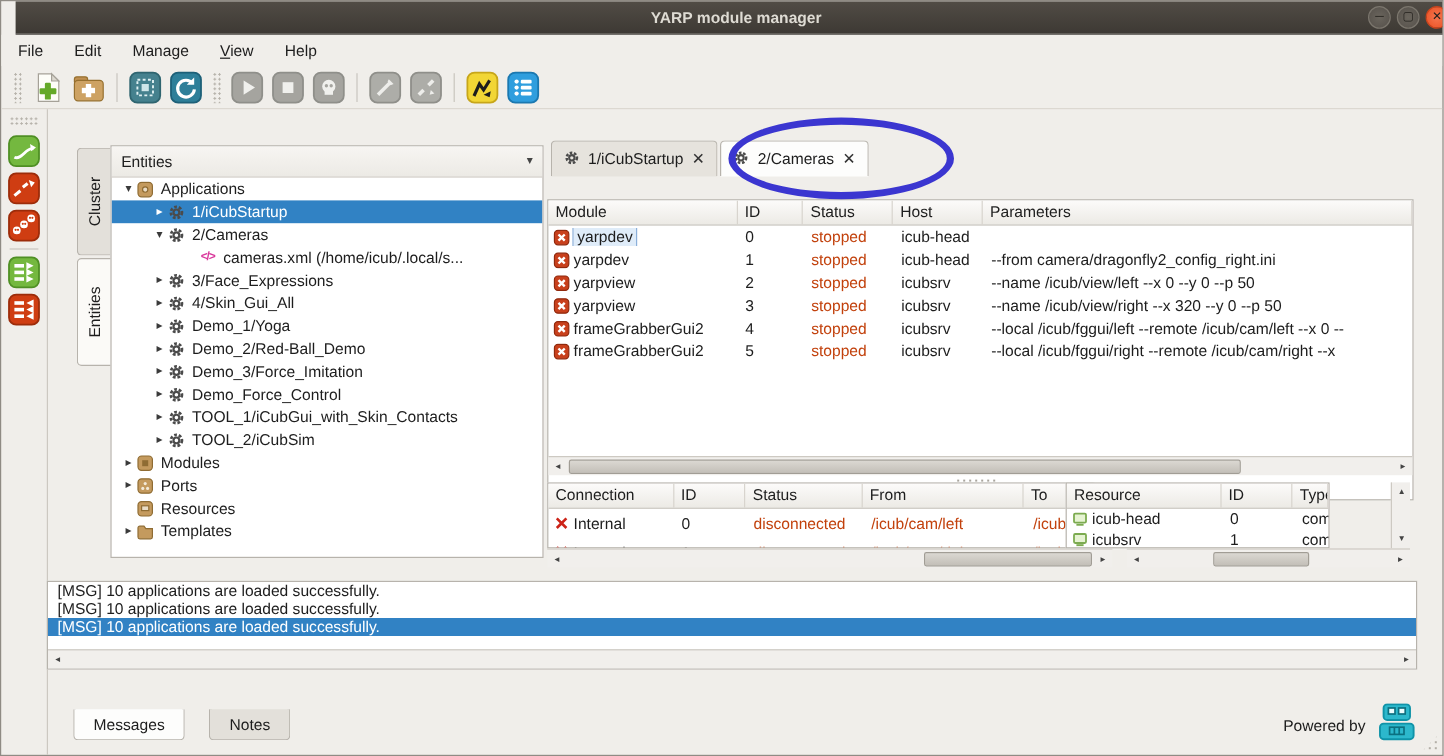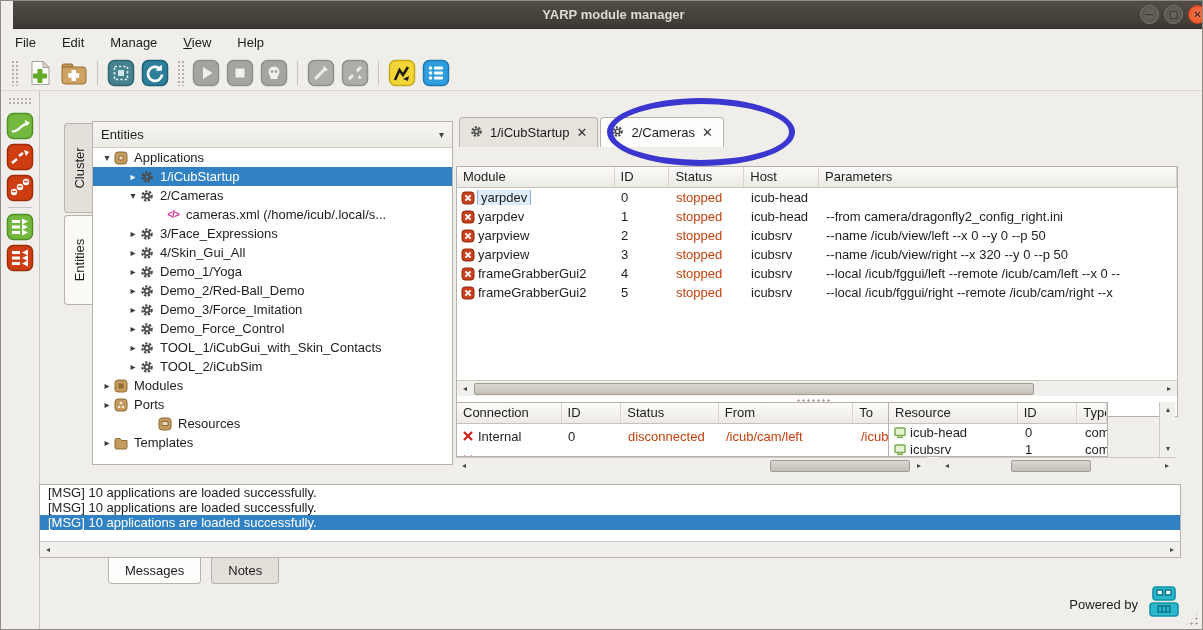--- a/index.html
+++ b/index.html
@@ -75,21 +75,21 @@
   .shandle { height:12px; margin:0 1px; background:linear-gradient(#dbd8d2,#c3bfb8); border:1px solid #a19d95; border-radius:2px; }
   .splitdots-h { position:absolute; width:34px; height:5px; background-image:radial-gradient(#a9a59d 35%,transparent 37%); background-size:5px 5px; }
   .splitdots-v { position:absolute; width:5px; height:30px; background-image:radial-gradient(#a9a59d 35%,transparent 37%); background-size:5px 5px; }
 
   
   .logpanel { position:absolute; left:38px; top:483px; width:1142px; height:74px; background:#fff; border:1px solid #b7b3ac; overflow:hidden; }
   .logline { height:15px; line-height:15px; padding-left:8px; white-space:nowrap; }
   .logline.sel { background:#3182c4; color:#fff; }
   .loghscroll { position:absolute; left:0; bottom:0; width:100%; }
 
-  .btabs { position:absolute; left:60px; top:557px; display:flex; gap:10px;margin-left:47px; }
+  .btabs { position:absolute; left:60px; top:590px; display:flex; gap:20px; }
   .btab { height:26px; padding:0 16px; display:flex; align-items:center; border:1px solid #b7b3ac; border-top:none; border-radius:0 0 4px 4px; background:#e3e0da; }
   .btab.active { background:#fdfdfc; }
 
   .footer { position:absolute; right:20px; bottom:6px; display:flex; align-items:center; gap:8px; }
   .grip { position:absolute; right:2px; bottom:2px; width:16px; height:16px;
     background-image:radial-gradient(#b2aea6 35%,transparent 37%); background-size:5px 5px;
     clip-path:polygon(100% 0,100% 100%,0 100%); }
 
   .ellipse { position:absolute; left:606px; top:97px; width:188px; height:68px; border:6px solid #3b36d0; border-radius:50%; z-index:40; pointer-events:none; }
 </style>
@@ -382,21 +382,21 @@
           <span class="ticon">
             <svg viewBox="0 0 14 14">
               <rect x="1" y="1" width="12" height="12" rx="3" fill="#c49a5e" stroke="#8f6c33"></rect>
               <circle cx="5" cy="9" r="1.3" fill="#f3ead9"></circle>
               <circle cx="9" cy="9" r="1.3" fill="#f3ead9"></circle>
               <circle cx="7" cy="5" r="1.3" fill="#f3ead9"></circle>
             </svg>
           </span>
           <span>Ports</span>
         </div>
-        <div class="trow" style="padding-left: 24px; margin-left: 28px;">
+        <div class="trow" style="padding-left: 8px;">
           <span class="arr"></span>
           <span class="ticon">
             <svg viewBox="0 0 14 14">
               <rect x="1" y="1" width="12" height="12" rx="3" fill="#c49a5e" stroke="#8f6c33"></rect>
               <rect x="4" y="4.5" width="6" height="4" fill="#e9dcc6" stroke="#8f6c33"></rect>
             </svg>
           </span>
           <span>Resources</span>
         </div>
         <div class="trow" style="padding-left: 8px;">

